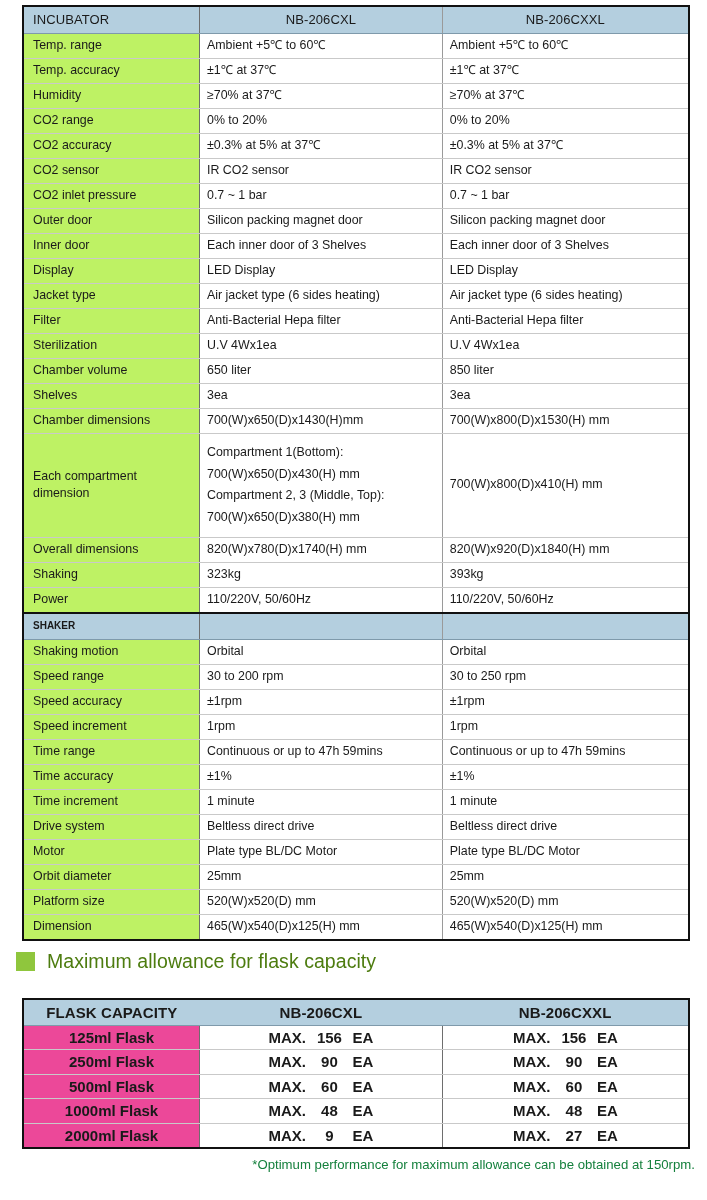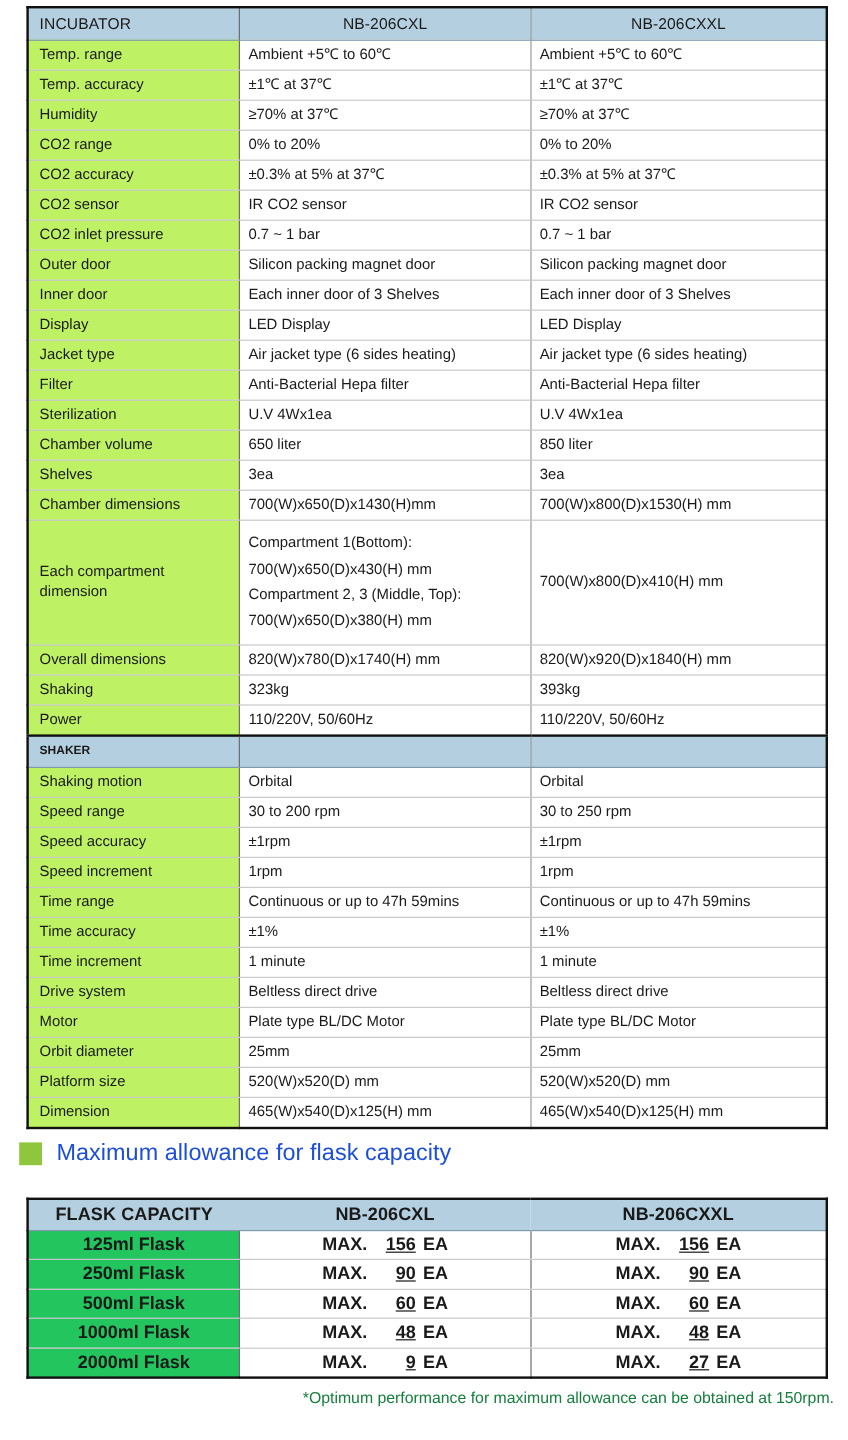--- a/index.html
+++ b/index.html
@@ -117,21 +117,21 @@
   }
   .bullet-sq {
     width: 19px;
     height: 19px;
     background: #8fc63d;
     display: block;
     flex: 0 0 auto;
   }
   .section-head .title {
     font-size: 19.5px;
-    color: #1d4ed8;
+    color: #4d7c0f;
     letter-spacing: 0.05px;
     white-space: nowrap;
   }
 
   
   .flask-wrap {
     position: absolute;
     left: 22px;
     top: 998px;
     width: 668px;
@@ -157,36 +157,36 @@
     box-sizing: border-box;
   }
   table.flask tr.hdr td {
     background: #b4cfdf;
     border-top: none;
     border-bottom: 1px solid #7f9aab;
     height: 26px;
     letter-spacing: 0.1px;
   }
   table.flask td.label {
-    background: #22c55e;
+    background: #ec4899;
     border-right: 1px solid #6e6e6e;
   }
   table.flask td.val {
     background: #ffffff;
   }
   table.flask td.val.v2 {
     border-left: 1px solid #6e6e6e;
   }
   .maxcell {
     display: inline-block;
     text-align: left;
     white-space: pre;
   }
   .maxcell .mx { display: inline-block; width: 44px; }
-  .maxcell .num { display: inline-block; width: 34px; text-align: right; text-decoration: underline; }
+  .maxcell .num { display: inline-block; width: 34px; text-align: center; }
   .maxcell .ea { display: inline-block; padding-left: 6px; }
 
   
   .footnote {
     position: absolute;
     right: 12px;
     top: 1157px;
     font-size: 13.2px;
     color: #15803d;
     white-space: nowrap;

